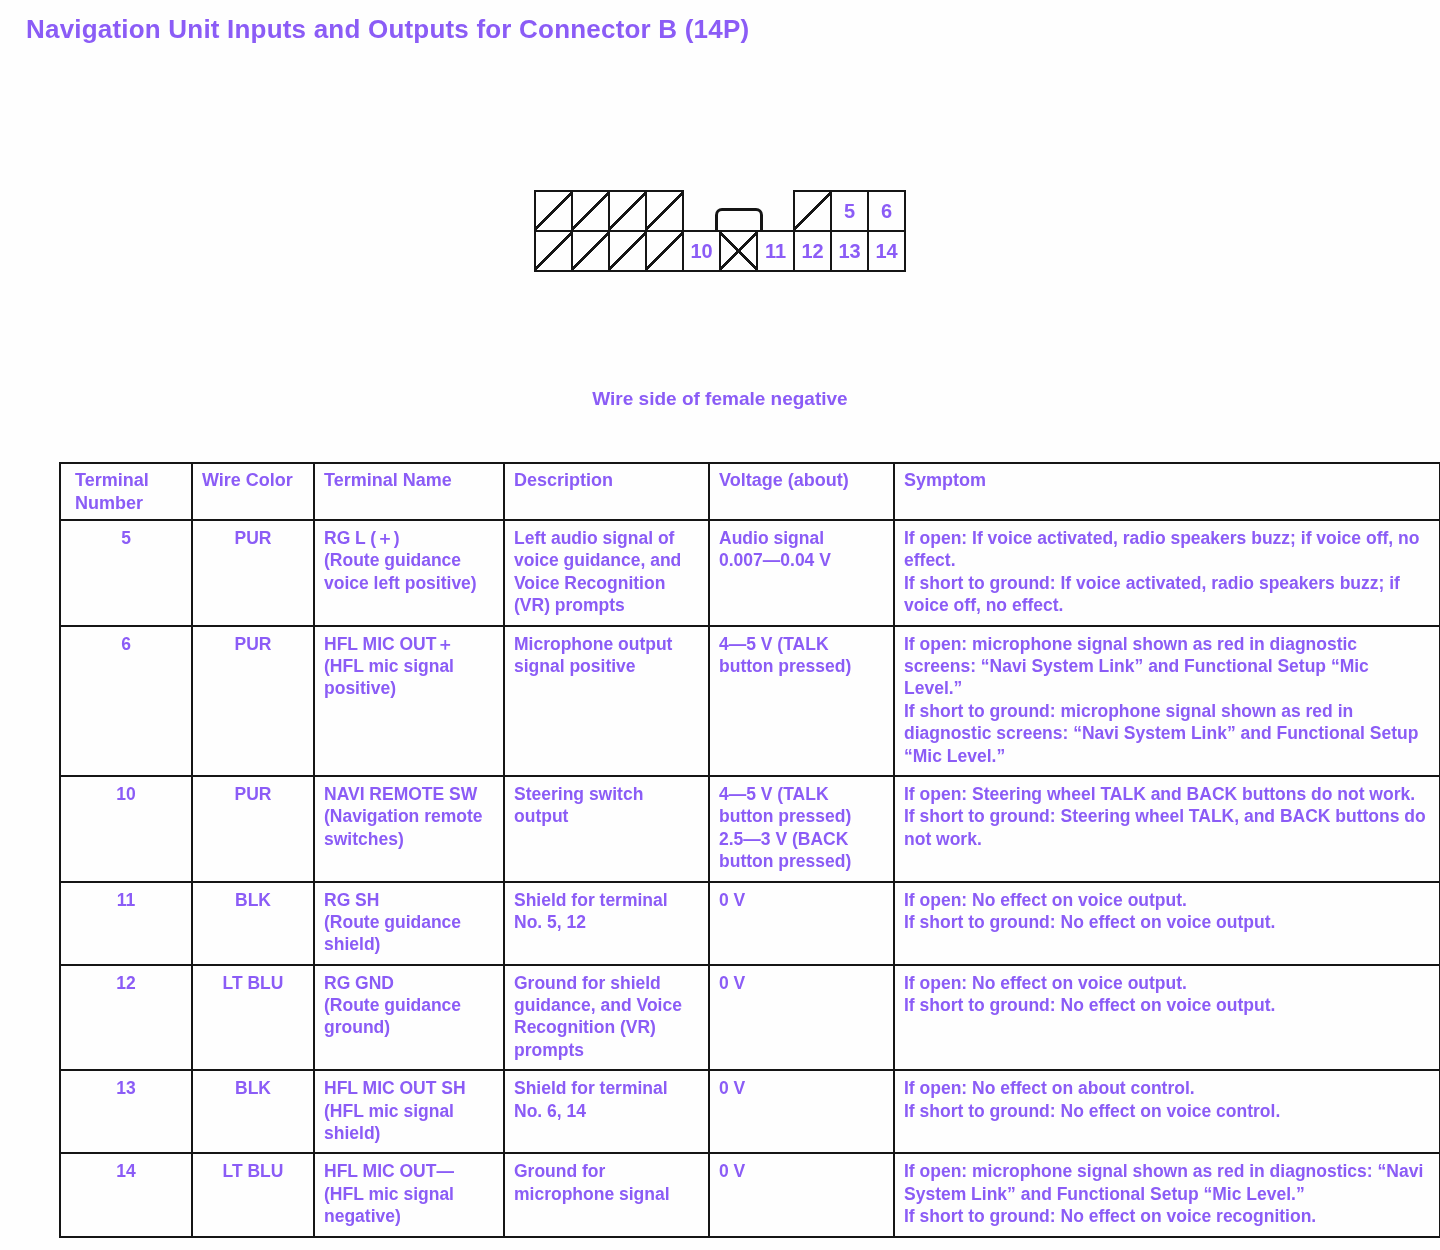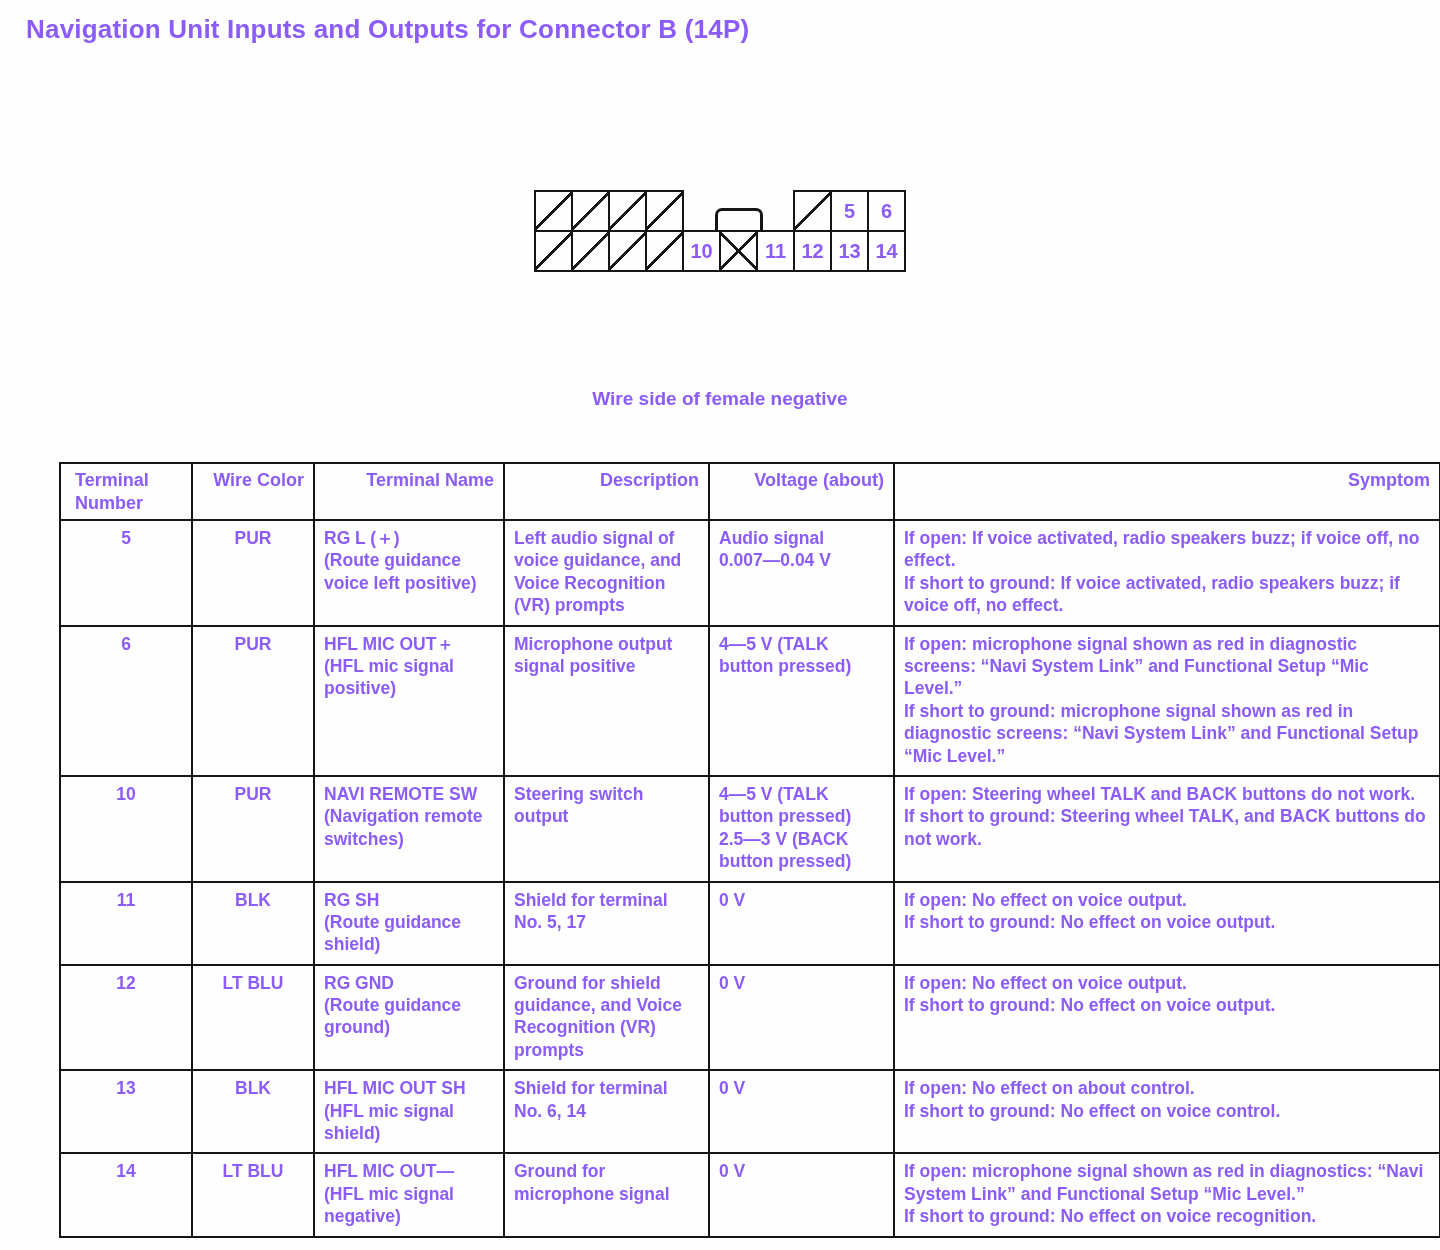--- a/index.html
+++ b/index.html
@@ -60,21 +60,21 @@
     vertical-align:top;
     font-weight:700;
     font-size:17.5px;
     line-height:1.28;
     padding:6px 9px 8px 9px;
     white-space:pre-line;
     word-wrap:break-word;
   }
   table.io th{
     font-size:18px;
-    text-align:right;
+    text-align:left;
     padding-top:5px;padding-bottom:4px;
     height:44px;
     box-sizing:border-box;
   }
   table.io th.th-terminal{text-align:left;padding-left:14px;}
   table.io td.c-num, table.io td.c-color{text-align:center;}
   col.c1{width:132px;} col.c2{width:122px;} col.c3{width:190px;}
   col.c4{width:205px;} col.c5{width:185px;} col.c6{width:546px;}
 </style>
 </head>
@@ -171,21 +171,21 @@
 2.5—3 V (BACK button pressed)</td>
         <td>If open: Steering wheel TALK and BACK buttons do not work.
 If short to ground: Steering wheel TALK, and BACK buttons do not work.</td>
       </tr>
 
       <tr>
         <td class="c-num">11</td>
         <td class="c-color">BLK</td>
         <td>RG SH
 (Route guidance shield)</td>
-        <td>Shield for terminal No. 5, 17</td>
+        <td>Shield for terminal No. 5, 12</td>
         <td>0 V</td>
         <td>If open: No effect on voice output.
 If short to ground: No effect on voice output.</td>
       </tr>
 
       <tr>
         <td class="c-num">12</td>
         <td class="c-color">LT BLU</td>
         <td>RG GND
 (Route guidance ground)</td>

